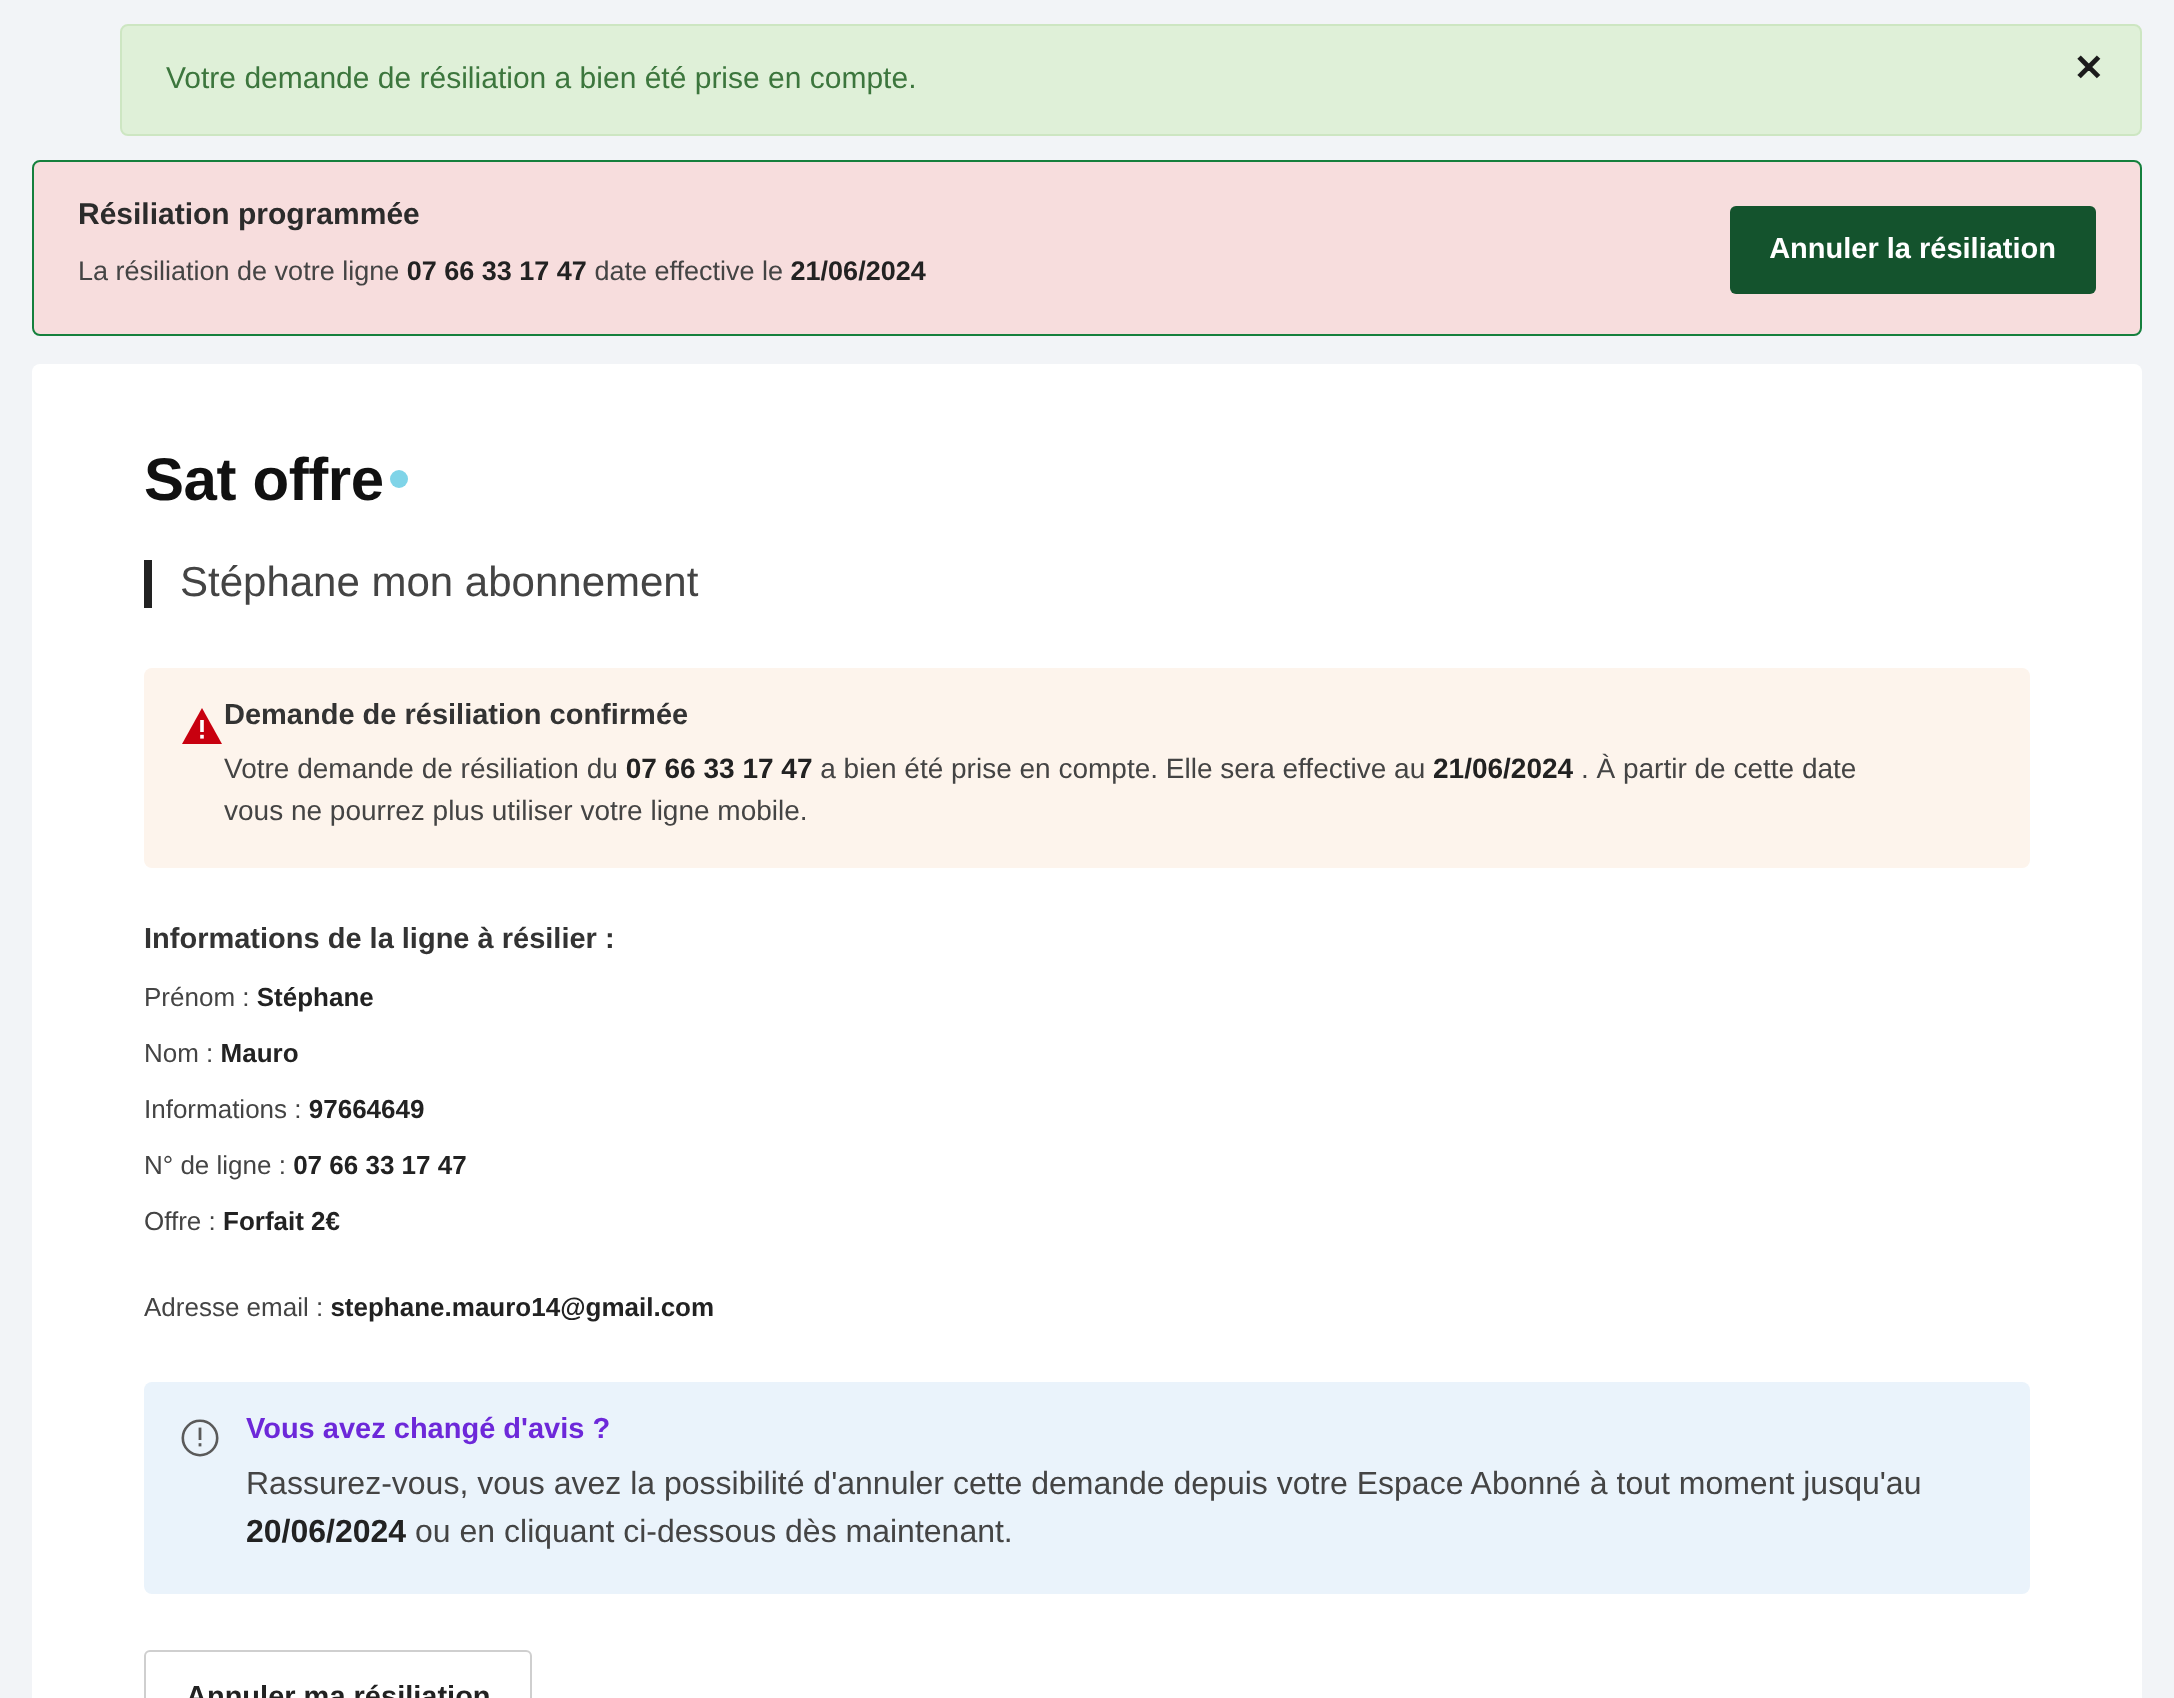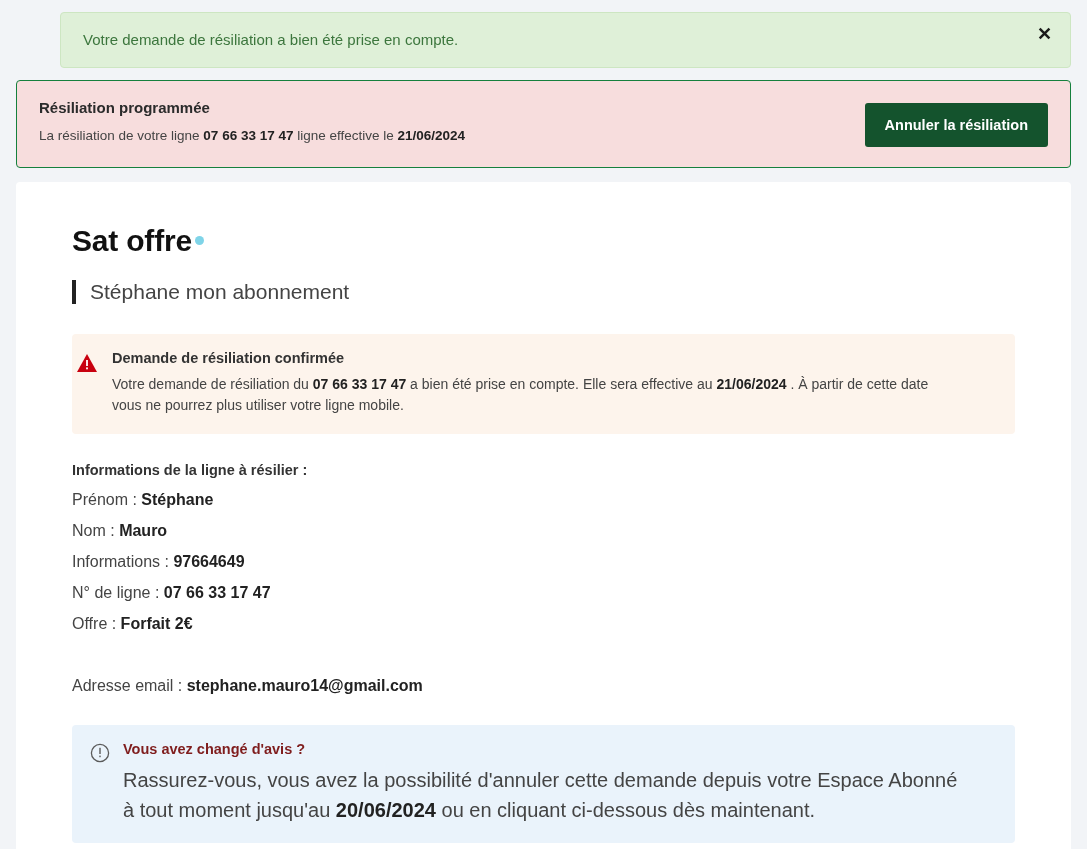--- a/index.html
+++ b/index.html
@@ -120,23 +120,22 @@
     padding-left: 14px;
     border-left: 4px solid #222;
     line-height: 1.15;
   }
 
   
   .warn-box {
     background: #fdf4ec;
     border-radius: 4px;
     margin-top: 30px;
-    padding: 16px 18px 18px 4px;
+    padding: 16px 18px 18px 18px;
     display: flex;
-    gap: 14px;
     align-items: flex-start;
   }
   .warn-icon { flex: 0 0 auto; margin-top: 3px; }
   .warn-box .wtitle {
     font-size: 14.5px;
     font-weight: bold;
     color: #333;
     margin-bottom: 8px;
   }
   .warn-box .wtext {
@@ -148,45 +147,45 @@
   .warn-box .wtext b { color: #222; }
 
   
   .infos-title {
     font-size: 14.5px;
     font-weight: bold;
     color: #333;
     margin-top: 28px;
   }
   .info-line {
-    font-size: 16px;
+    font-size: 13px;
     color: #444;
     margin-top: 13px;
   }
   .info-line b { color: #222; }
-  .info-email { margin-top: 44px; }
+  .info-email { margin-top: 28px; }
 
   
   .info-box {
     background: #eaf3fb;
     border-radius: 4px;
     margin-top: 30px;
     padding: 16px 18px 18px 18px;
     display: flex;
     gap: 13px;
     align-items: flex-start;
   }
   .info-box .ititle {
     font-size: 14.5px;
     font-weight: bold;
-    color: #7f1d1d;
+    color: #6d28d9;
     margin-bottom: 8px;
   }
   .info-box .itext {
-    font-size: 20px;
+    font-size: 16px;
     color: #444;
     line-height: 1.5;
     max-width: 845px;
   }
   .info-box .itext b { color: #222; }
   .info-icon { flex: 0 0 auto; margin-top: 2px; }
 
   
   .btn-outline {
     margin-top: 28px;
@@ -207,21 +206,21 @@
 <div class="page">
 
   <div class="alert-success">
     <span class="msg">Votre demande de résiliation a bien été prise en compte.</span>
     <button class="alert-close">✕</button>
   </div>
 
   <div class="alert-danger">
     <div class="txtwrap">
       <div class="title">Résiliation programmée</div>
-      <div class="line"><span>La résiliation de votre ligne </span><b>07 66 33 17 47</b><span> ligne effective le </span><b>21/06/2024</b></div>
+      <div class="line"><span>La résiliation de votre ligne </span><b>07 66 33 17 47</b><span> date effective le </span><b>21/06/2024</b></div>
     </div>
     <button class="btn-cancel-resil">Annuler la résiliation</button>
   </div>
 
   <div class="card">
     <div class="card-inner">
 
       <h1 class="mon-offre"><span>Sat offre</span><span class="dot"></span></h1>
 
       <h2 class="subtitle">Stéphane mon abonnement</h2>

